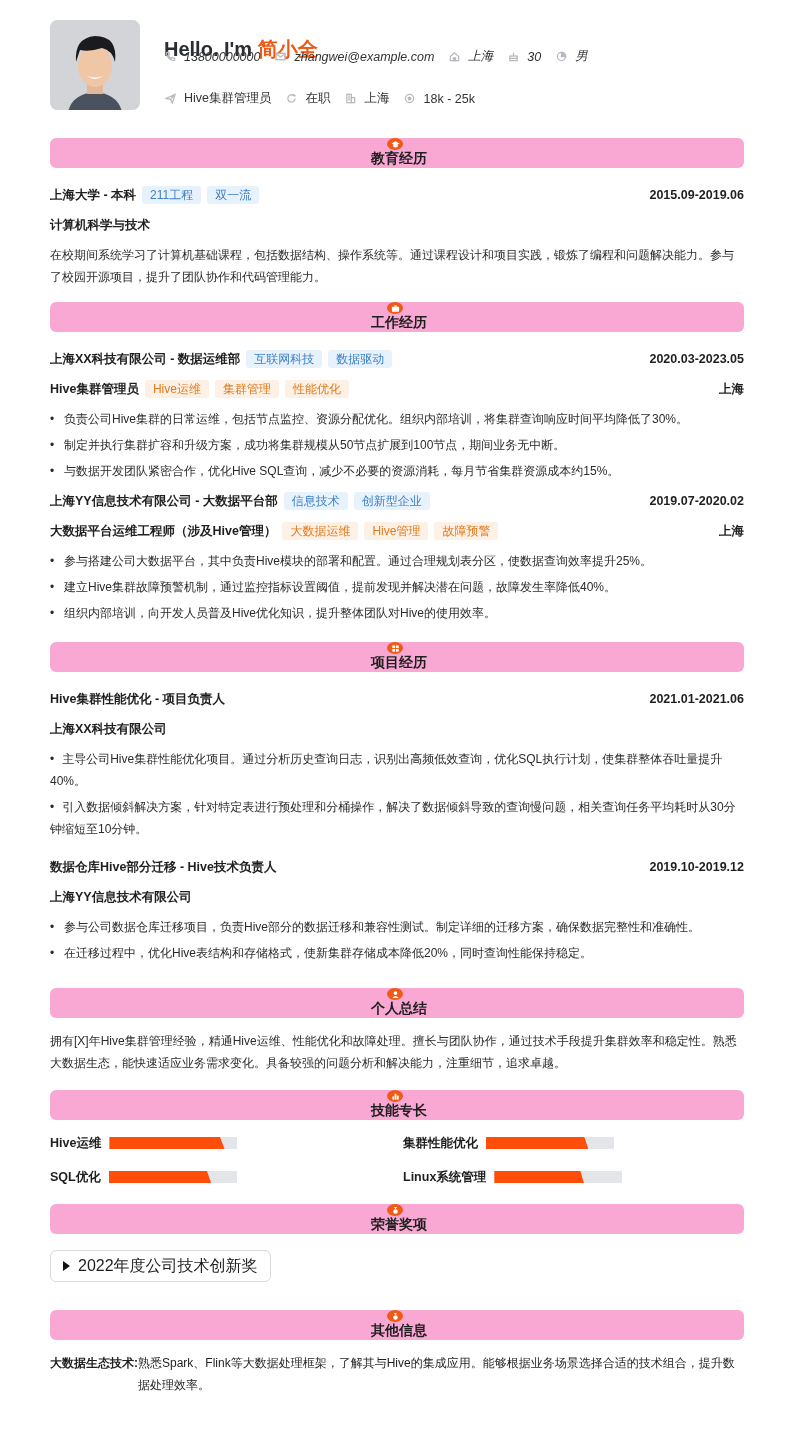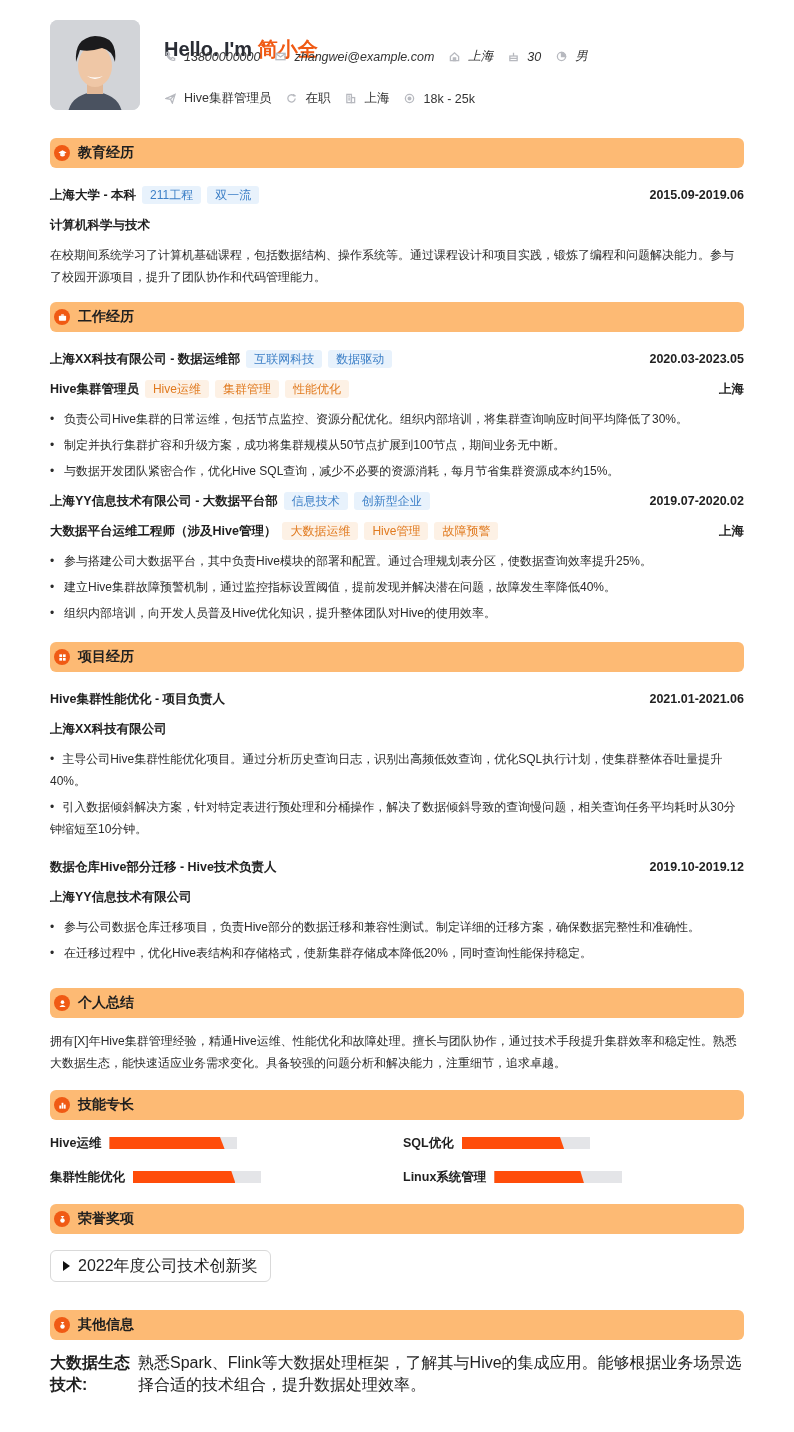--- a/index.html
+++ b/index.html
@@ -20,22 +20,22 @@
   .hello .name { color: #f05a14; }
   .info-row { position: absolute; left: 114px; display: flex; align-items: center; font-size: 12.5px; color: #333; }
   .info-row.r1 { top: 28px; font-style: italic; }
   .info-row.r2 { top: 70px; }
   .info-item { display: flex; align-items: center; margin-right: 14px; }
   .info-item .ico { width: 12px; height: 12px; margin-right: 8px; display: inline-flex; align-items: center; justify-content: center; }
   .info-item .ico svg { width: 11px; height: 11px; stroke: #b7b9bf; fill: none; stroke-width: 1.4; }
 
   
   .section-head {
-    height: 30px; background: #fdba74; border-radius: 6px;
-    display: flex; align-items: center; padding-left: 4px; margin-bottom: 12px;
+    height: 30px; background: #f9a8d4; border-radius: 6px;
+    display: flex; align-items: center; padding-left: 4px; margin-bottom: 12px; flex-direction: column;
   }
   .section-head .sicon {
     width: 16px; height: 16px; border-radius: 50%; background: #f05a14;
     display: inline-flex; align-items: center; justify-content: center; margin-right: 8px;
   }
   .section-head .sicon svg { width: 9px; height: 9px; fill: #fff; }
   .section-head .stitle { font-size: 14px; font-weight: bold; color: #1f1f1f; }
 
   .row { display: flex; align-items: center; justify-content: space-between; height: 30px; gap: 24px; }
   .row .left { display: flex; align-items: center; font-weight: bold; font-size: 12.5px; }
@@ -58,21 +58,21 @@
   .skill .sname { font-size: 12.5px; font-weight: bold; margin-right: 8px; white-space: nowrap; }
   .skill .bar { width: 128px; height: 12px; background: #e4e5e8; position: relative; }
   .skill .fill { position: absolute; left: 0; top: 0; height: 12px; background: #ff4d0a; clip-path: polygon(0 0, 96% 0, 100% 100%, 0 100%); }
 
   .award {
     display: inline-flex; align-items: center; border: 1px solid #d9d9d9; border-radius: 6px;
     padding: 0 12px; height: 32px; font-size: 16px; margin-top: 4px;
   }
   .award .tri { width: 0; height: 0; border-left: 7px solid #111; border-top: 5px solid transparent; border-bottom: 5px solid transparent; margin-right: 8px; }
 
-  .other-row { display: flex; font-size: 16px; line-height: 22px; }
+  .other-row { display: flex; font-size: 12px; line-height: 22px; }
   .other-row .olabel { font-weight: bold; width: 88px; flex-shrink: 0; }
 </style>
 </head>
 <body>
 
 <div class="page">
 
   <div class="header">
     <div class="avatar">
       <svg width="90" height="90" viewBox="0 0 90 90">
@@ -336,27 +336,27 @@
       <span class="stitle">技能专长</span>
     </div>
     <div class="skills">
       <div class="skill">
         <span class="sname">Hive运维</span>
         <div class="bar">
             <div class="fill" style="width:90%;"></div>
           </div>
       </div>
       <div class="skill">
-        <span class="sname">SQL优化</span>
+        <span class="sname">集群性能优化</span>
         <div class="bar">
             <div class="fill" style="width:80%;"></div>
           </div>
       </div>
       <div class="skill">
-        <span class="sname">集群性能优化</span>
+        <span class="sname">SQL优化</span>
         <div class="bar">
             <div class="fill" style="width:80%;"></div>
           </div>
       </div>
       <div class="skill">
         <span class="sname">Linux系统管理</span>
         <div class="bar">
             <div class="fill" style="width:70%;"></div>
           </div>
       </div>

